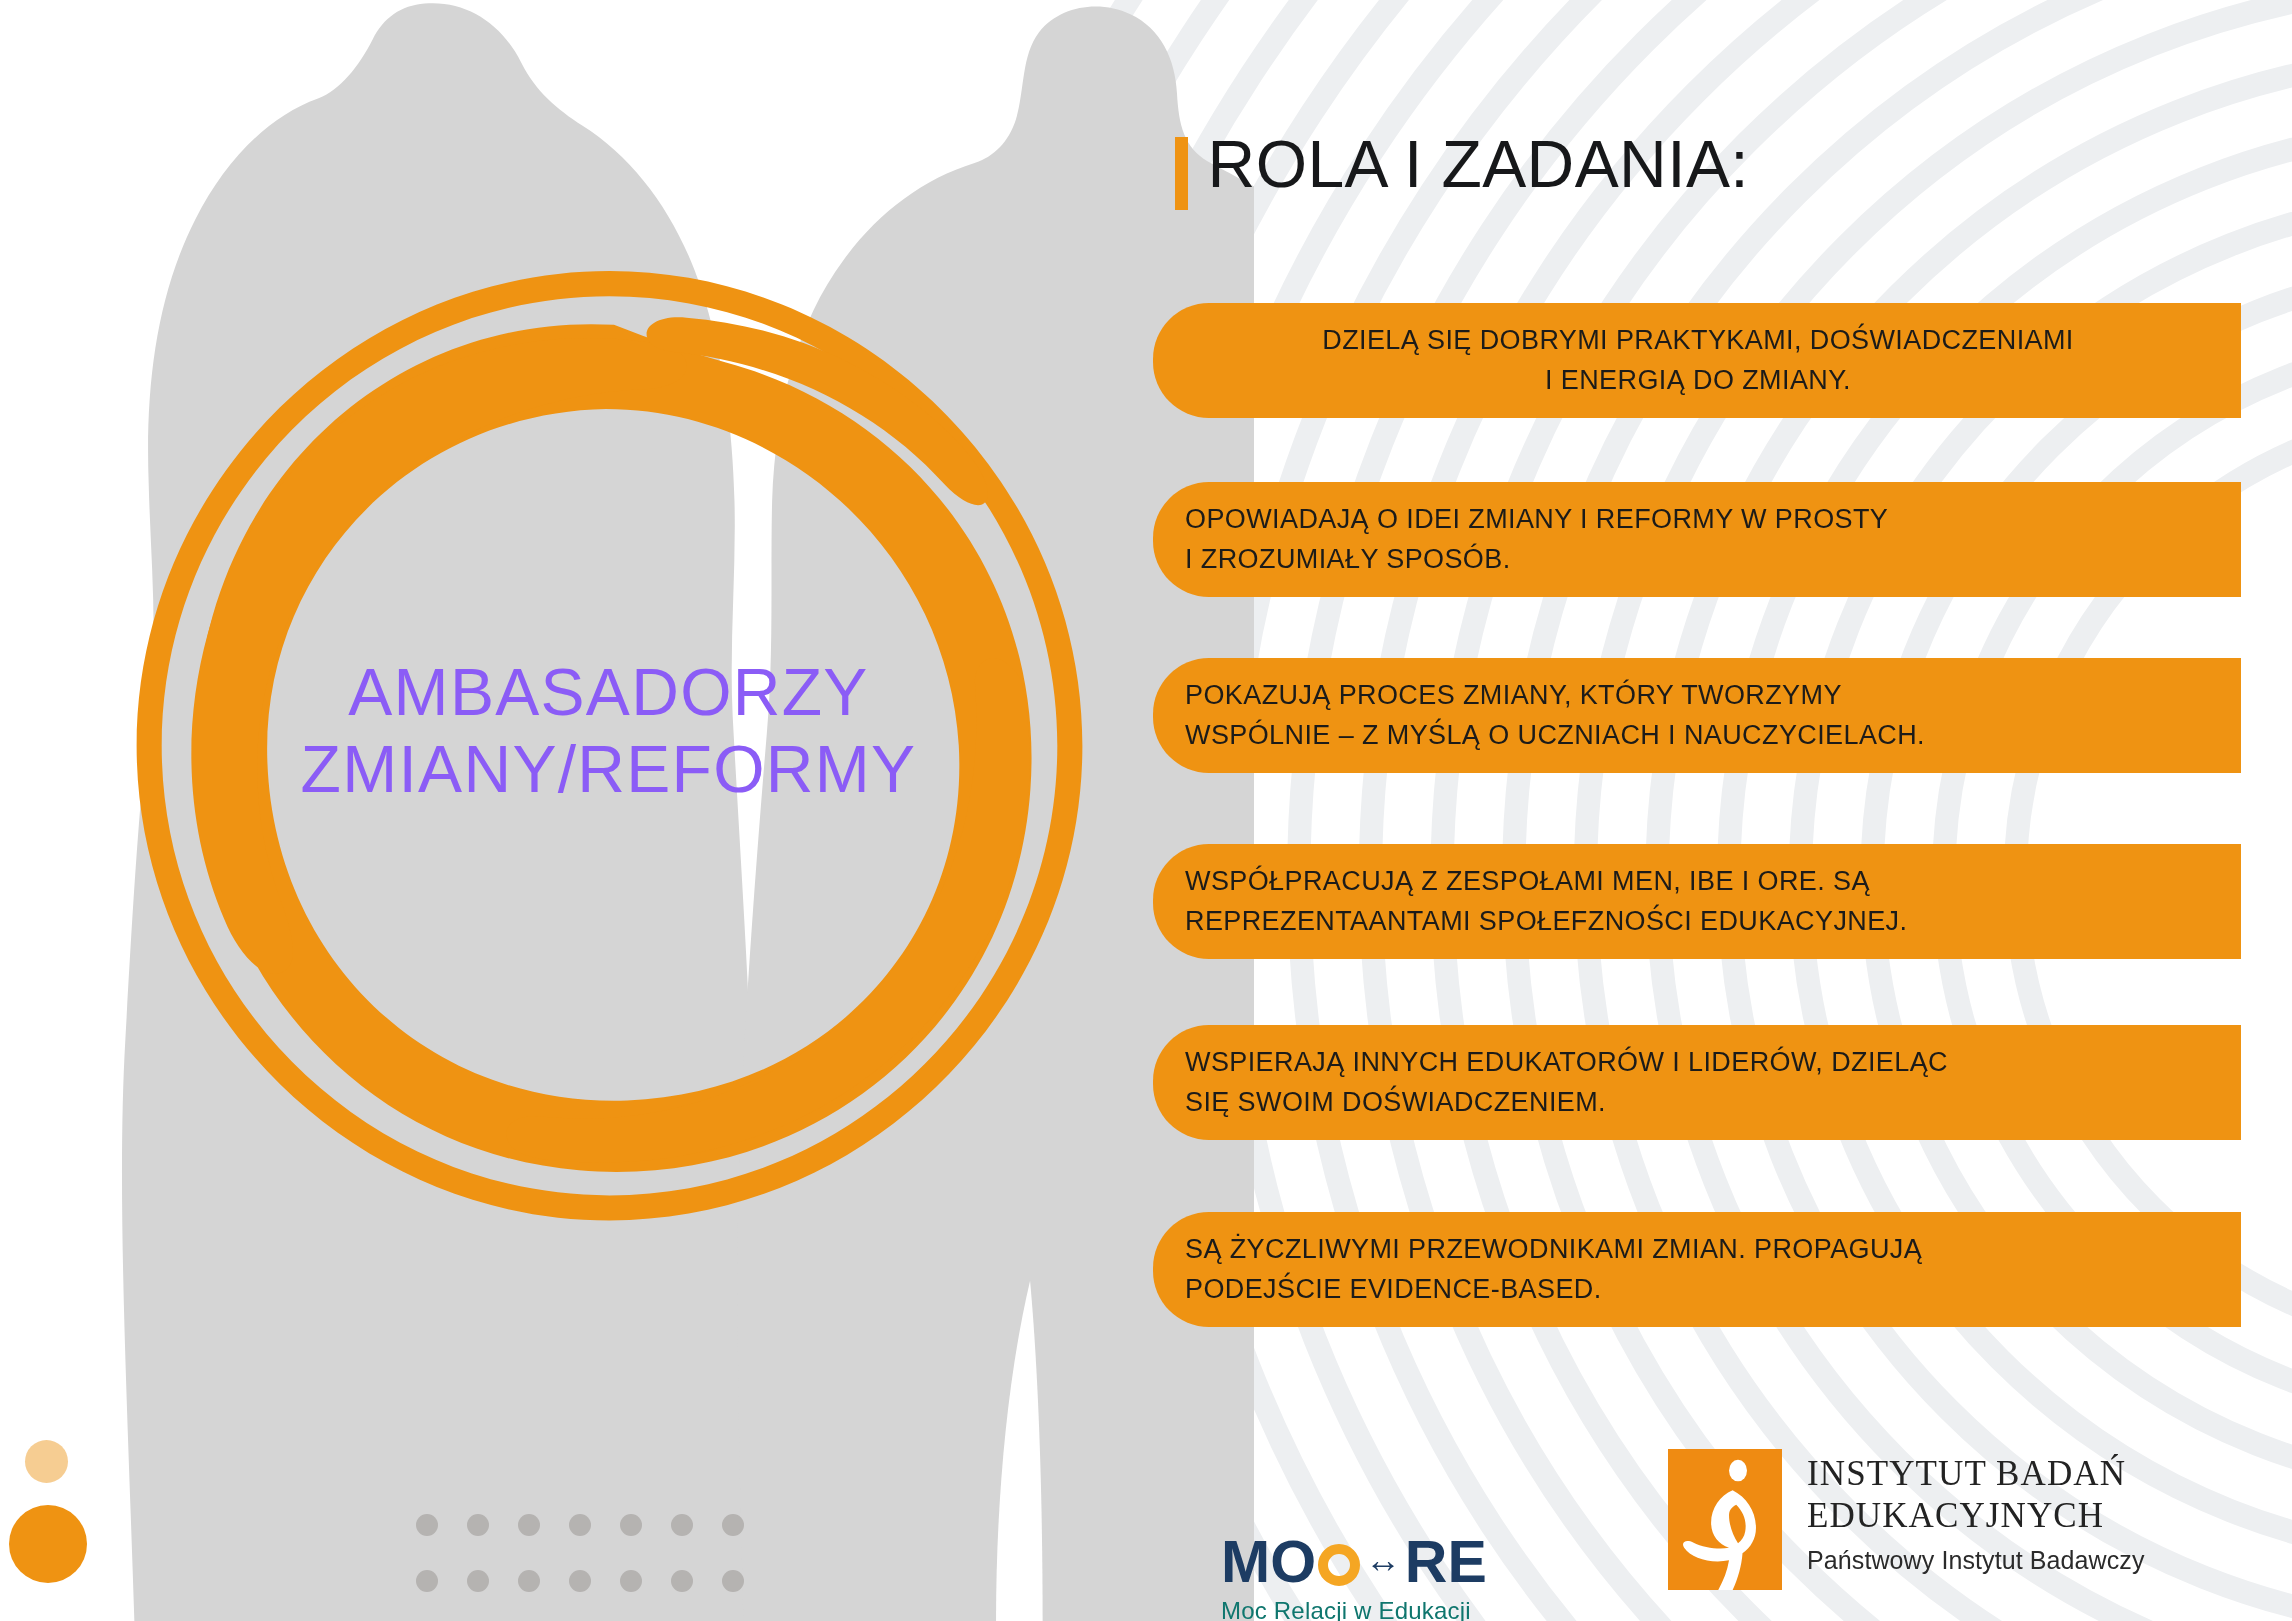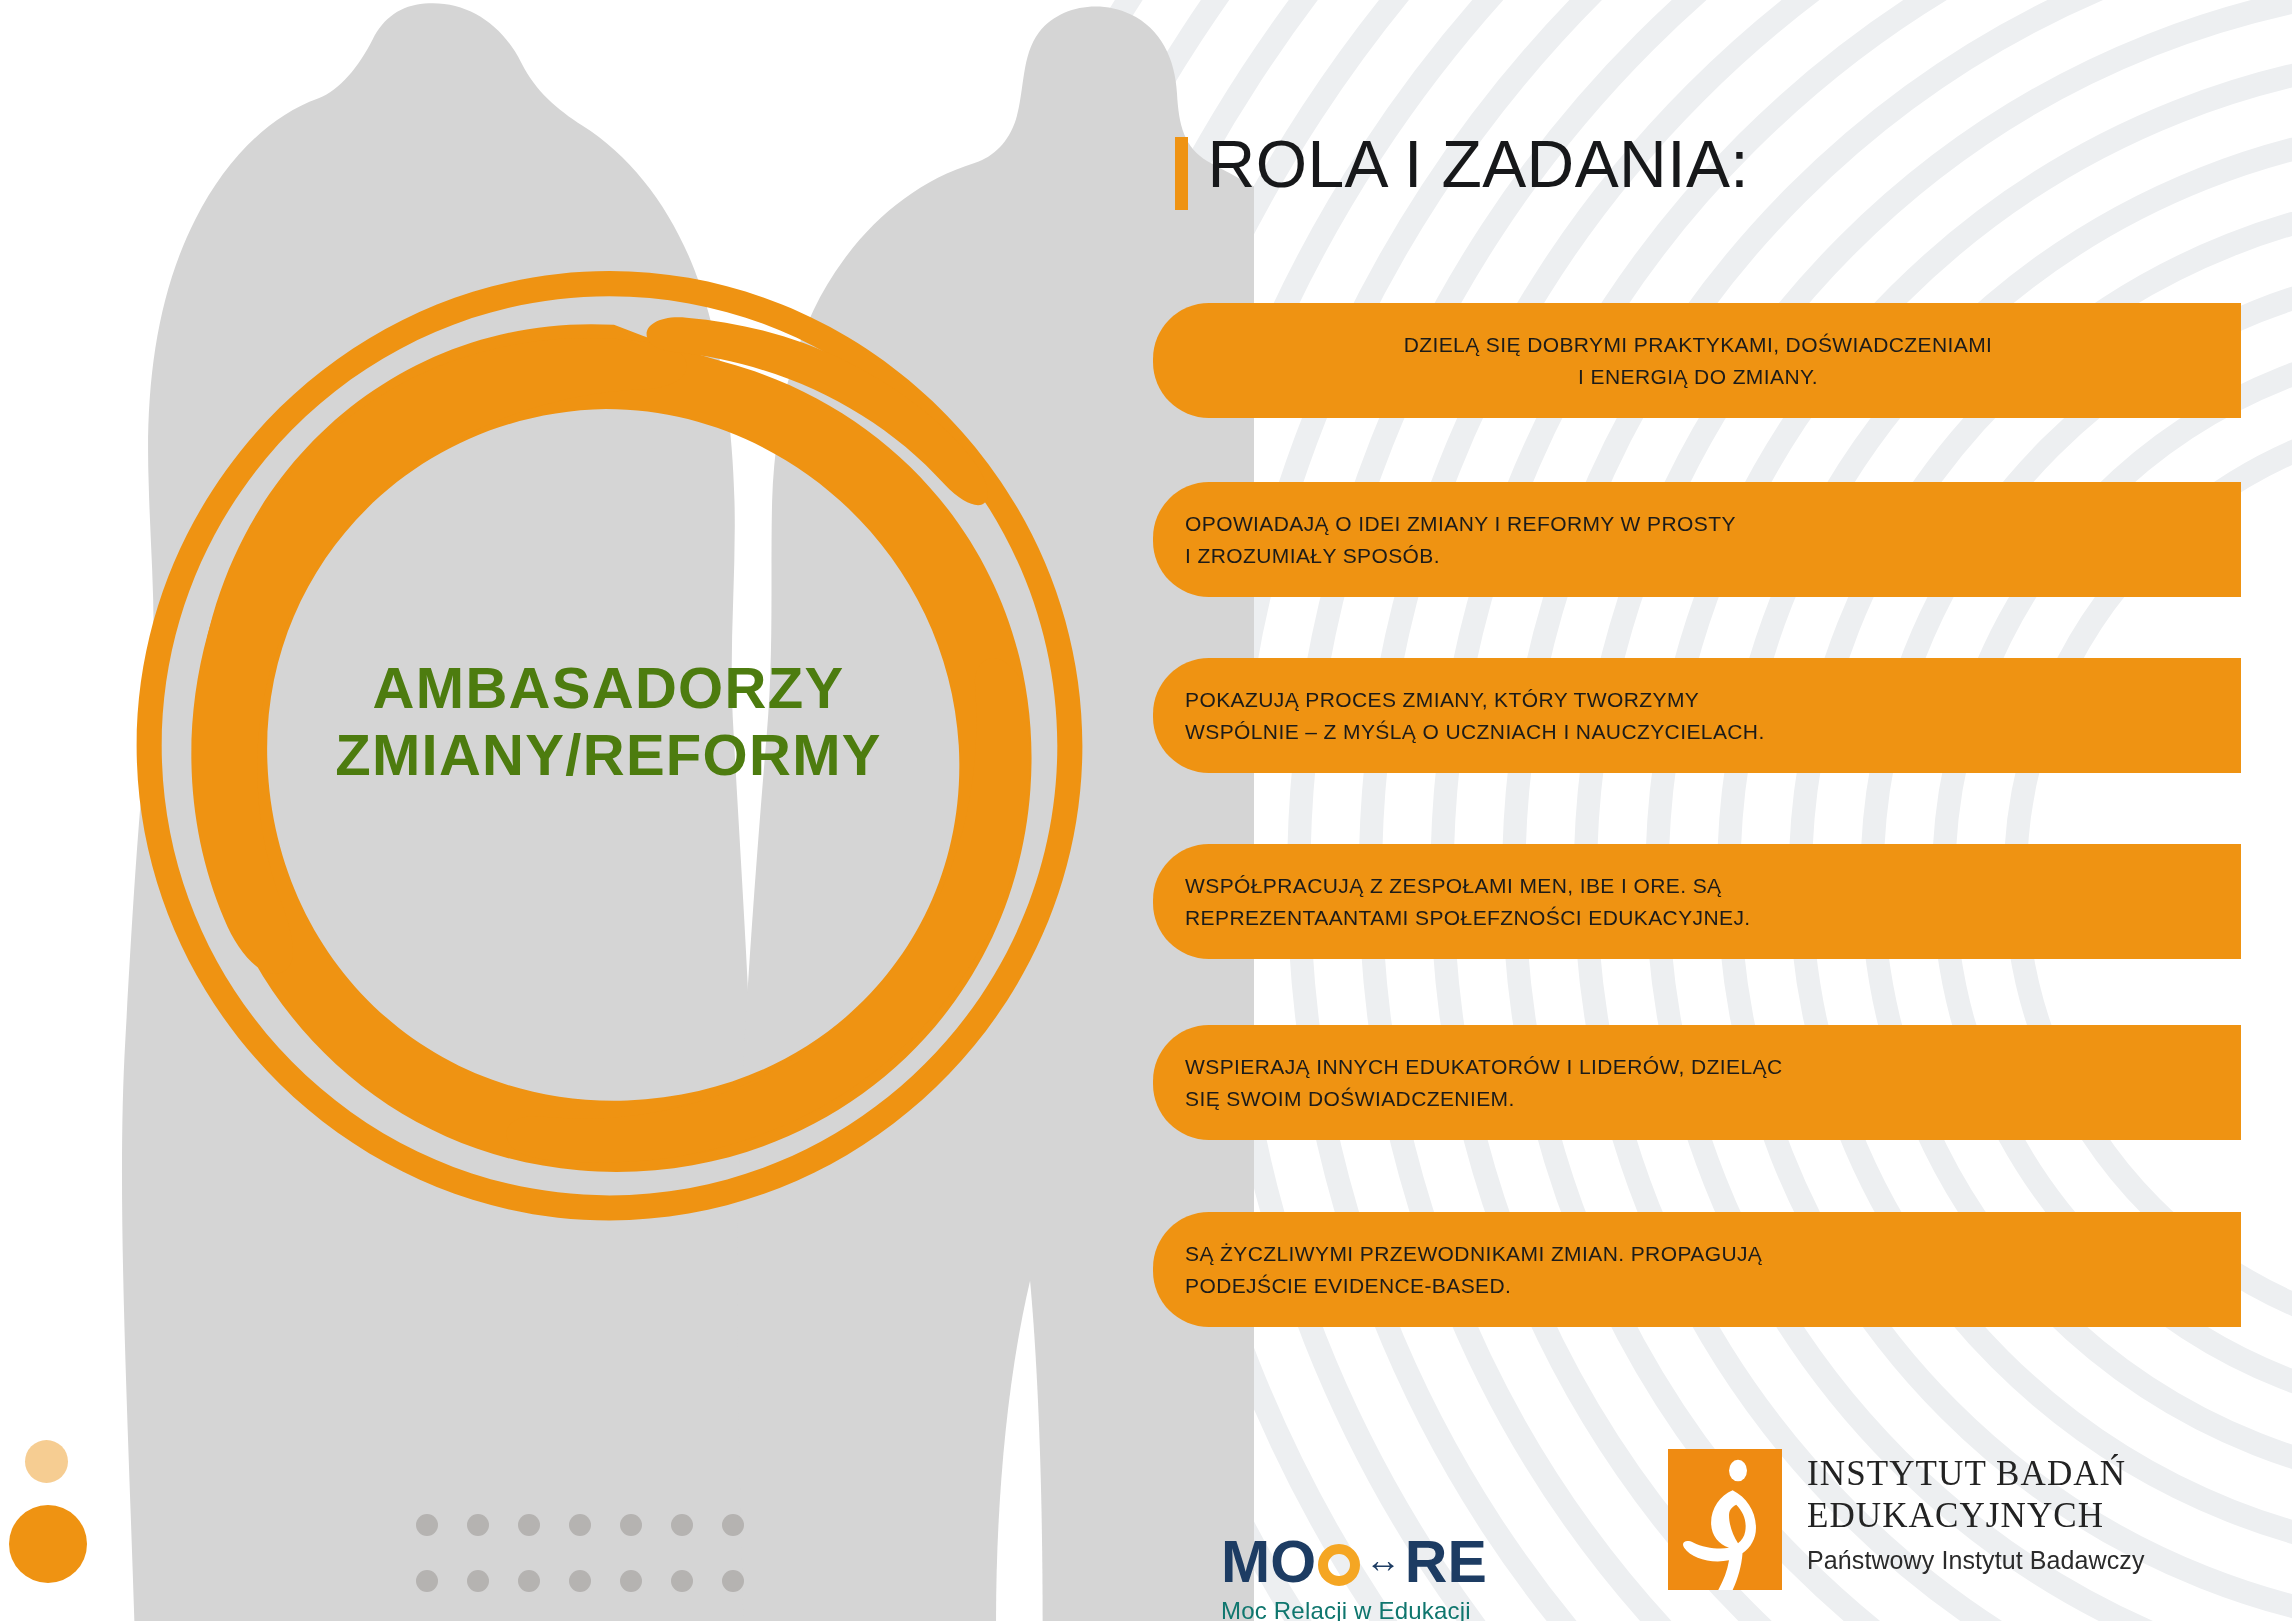--- a/index.html
+++ b/index.html
@@ -51,25 +51,25 @@
   }
 
   
   .circle-label {
     position: absolute;
     left: 219px;
     top: 654px;
     width: 779px;
     z-index: 3;
     text-align: center;
-    color: #4d7c0f;
-    font-size: 58px;
+    color: #8b5cf6;
+    font-size: 66px;
     line-height: 1.16;
     letter-spacing: 1.3px;
-    font-weight: 700;
+    font-weight: 400;
     white-space: pre-line;
   }
 
   
   .right-col {
     position: absolute;
     left: 1153px;
     top: 0;
     width: 1084px;
     height: 1621px;
@@ -113,21 +113,21 @@
     width: 1088px;
     background: #ef9312;
     border-radius: 56px 0 0 56px;
     display: flex;
     align-items: center;
     box-sizing: border-box;
     padding: 0 30px 0 32px;
   }
   .bar-text {
     color: #1c1b19;
-    font-size: 21px;
+    font-size: 27px;
     line-height: 1.48;
     letter-spacing: 0.4px;
     white-space: pre-line;
     width: 100%;
   }
   .bar-text.center { text-align: center; }
   .bar-text.left   { text-align: left; }
 
   
   .dot-grid {

